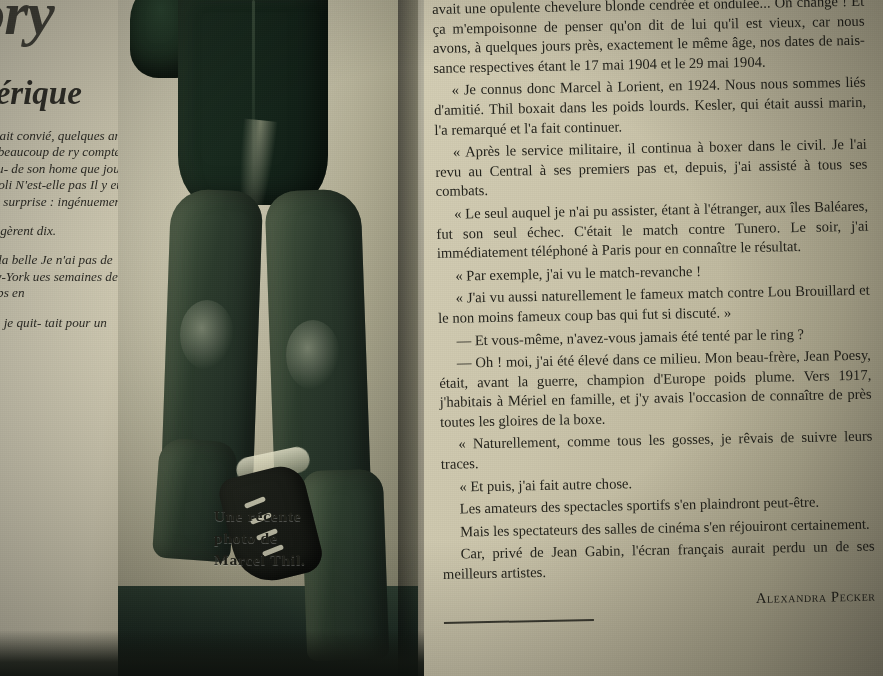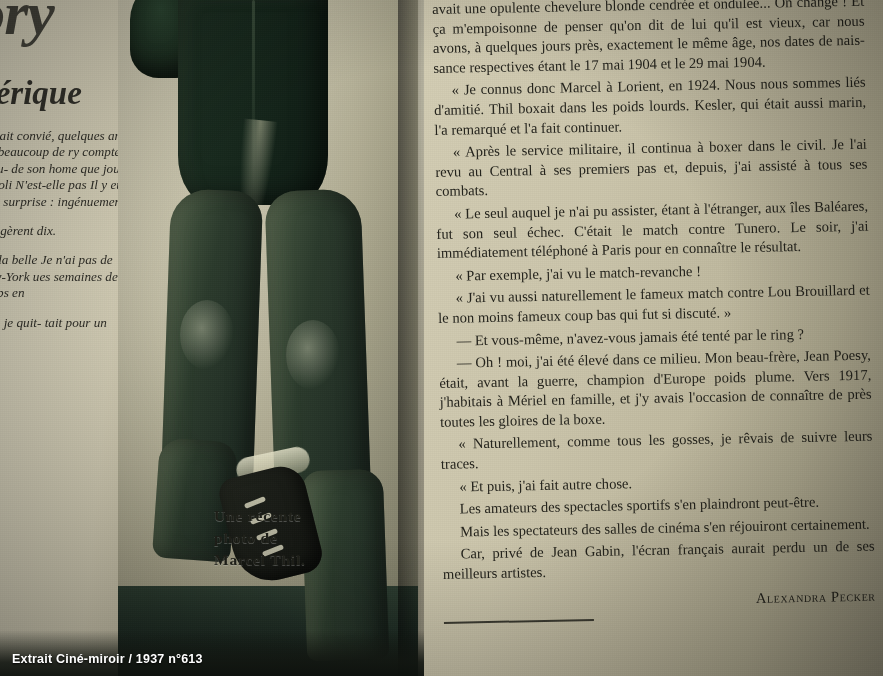--- a/index.html
+++ b/index.html
@@ -386,15 +386,14 @@
       <p class="ind">Car, privé de Jean Gabin, l'écran français aurait perdu un de ses meilleurs artistes.</p>
       <p class="sig">Alexandra Pecker</p>
       <div class="rule"></div>
     </div>
   </div>
 
   <div class="grain"></div>
   <div class="vignette"></div>
 
   <div class="bottom-dark"></div>
-  <div class="source-tag">Extrait Ciné-miroir / 1937 n°613</div>
 
 </div>
 
 </body></html>

